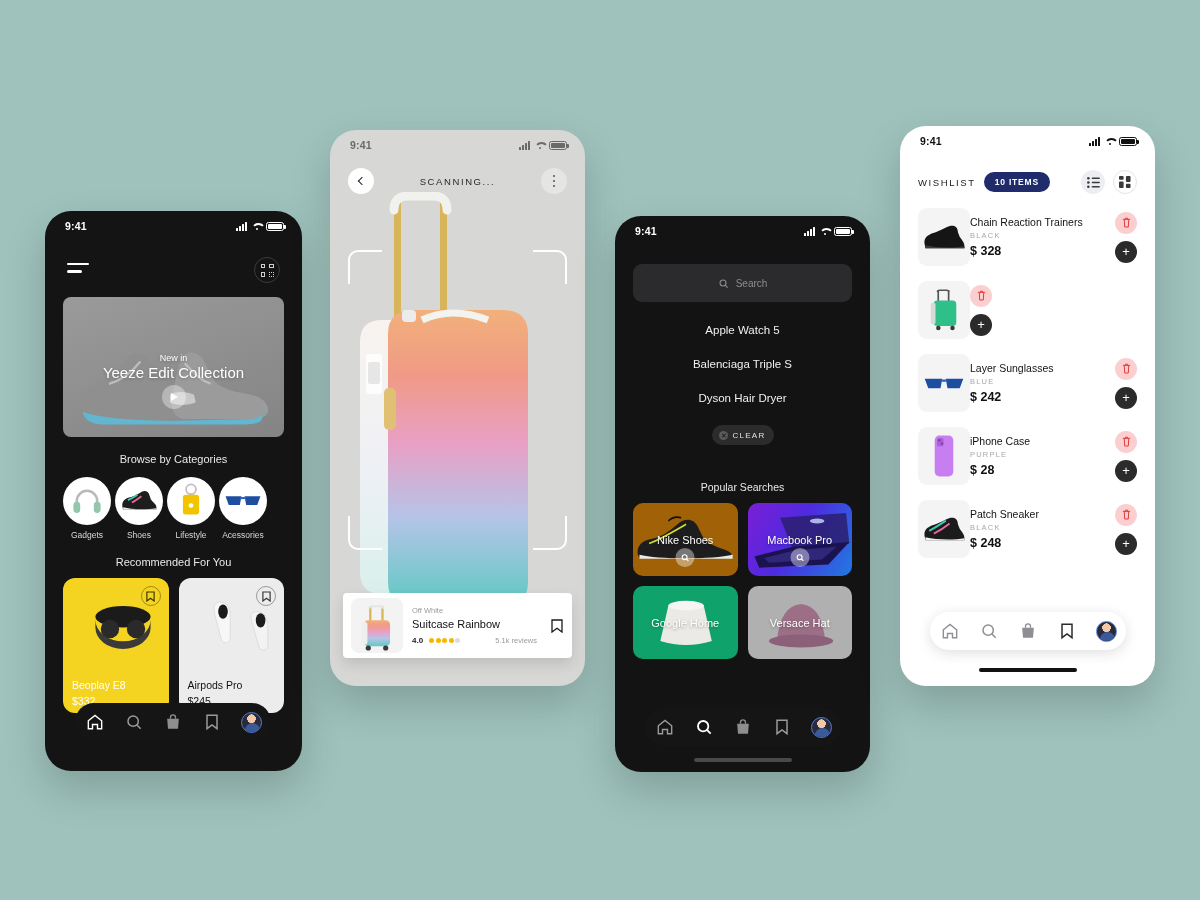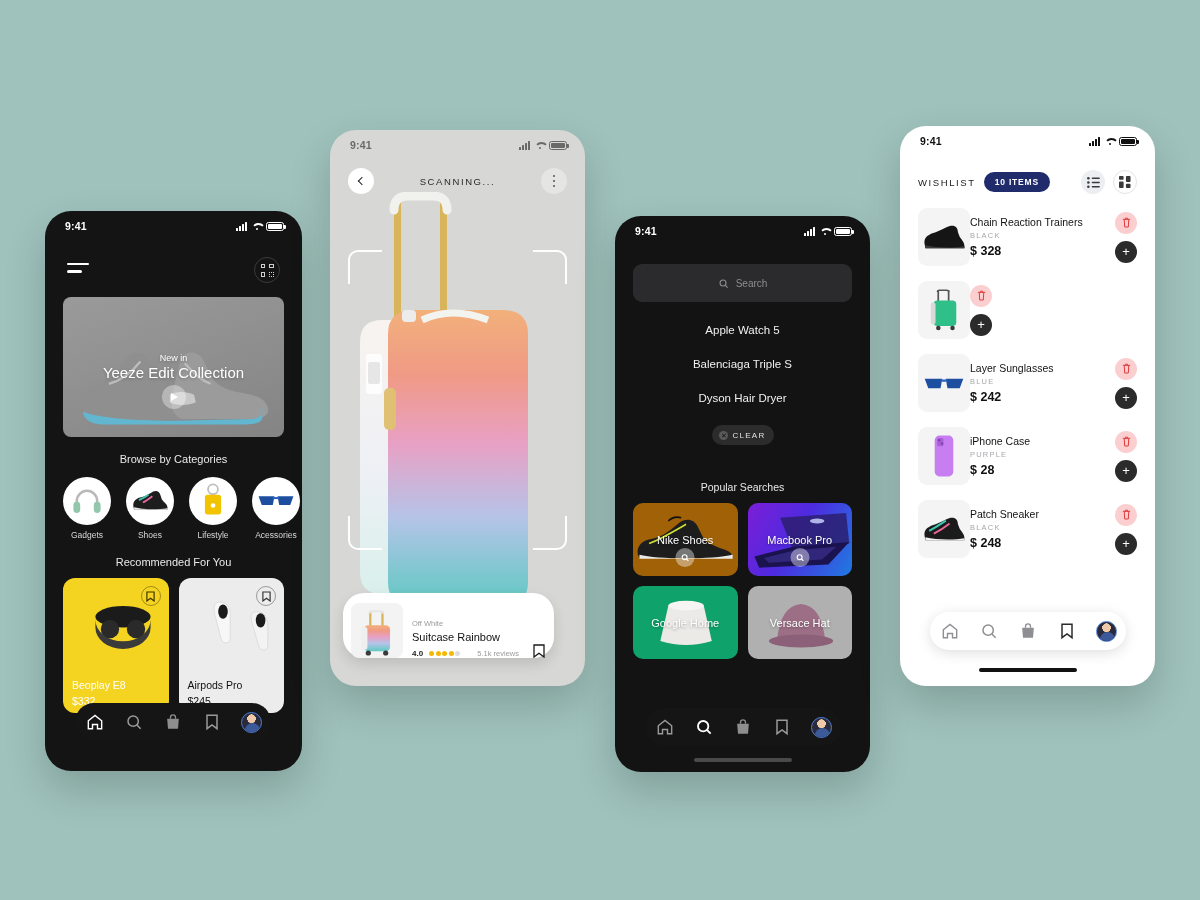--- a/index.html
+++ b/index.html
@@ -84,21 +84,21 @@
               text-shadow: 0 1px 3px rgba(0,0,0,.25); }
   .hero-sub { font-size: 9px; }
   .hero-title { font-size: 15px; }
   .play { position:absolute; left:50%; top:63%; transform:translateX(-50%);
           width:24px; height:24px; border-radius:50%; background:rgba(255,255,255,.35);
           display:flex; align-items:center; justify-content:center; }
   .play::after { content:""; border-left: 7px solid #fff; border-top:4.5px solid transparent;
                  border-bottom:4.5px solid transparent; margin-left:2px; }
 
   .sect-title { text-align:center; color:#e9e9e9; font-size:11px; margin-top:16px; }
-  .cats { display:flex; gap:15px; padding: 12px 0 0 18px; }
+  .cats { display:flex; gap:4px; padding: 12px 0 0 18px; }
   .cat { width: 48px; flex: 0 0 48px; text-align:center; }
   .cat-circle { width:48px; height:48px; border-radius:50%; background:#fff;
                 display:flex; align-items:center; justify-content:center; overflow:hidden;}
   .cat-lbl { color:#d8d8d8; font-size: 8.5px; margin-top:5px; white-space:nowrap; }
 
   .recs { display:flex; gap: 10px; padding: 10px 18px 0 18px; }
   .rec { flex:1; height: 135px; border-radius: 12px; position:relative; overflow:hidden; }
   .rec.yellow { background:#f5d421; }
   .rec.white  { background:#ececec; }
   .bm-btn { position:absolute; right:8px; top:8px; width:20px; height:20px;
@@ -127,22 +127,22 @@
   .dots3 { display:flex; flex-direction:column; gap:2.5px; }
   .dots3 i { width:2.5px; height:2.5px; background:#555; border-radius:50%; }
   .scan-label { font-size: 9.5px; letter-spacing: 1.6px; color:#2a2a2a; }
   .scan-frame { position:absolute; left:18px; top:120px; width:219px; height:300px; }
   .corner { position:absolute; width:34px; height:34px; border:2.5px solid #fff; }
   .corner.tl{left:0;top:0;border-right:0;border-bottom:0;border-radius:10px 0 0 0;}
   .corner.tr{right:0;top:0;border-left:0;border-bottom:0;border-radius:0 10px 0 0;}
   .corner.bl{left:0;bottom:0;border-right:0;border-top:0;border-radius:0 0 0 10px;}
   .corner.br{right:0;bottom:0;border-left:0;border-top:0;border-radius:0 0 10px 0;}
   .case-wrap { position:absolute; left:0; top:62px; width:255px; height:470px; }
-  .prod-card { position:absolute; left:13px; bottom:28px; width:211px; height:65px;
-               background:#fff; border-radius:21px; display:flex; align-items:flex-end;
+  .prod-card { position:absolute; left:13px; bottom:28px; width:229px; height:65px;
+               background:#fff; border-radius:4px; display:flex; align-items:center;
                padding: 0 8px; gap: 9px; box-shadow: 0 6px 14px rgba(0,0,0,.12); }
   .prod-thumb { width: 52px; height: 55px; border-radius:8px; background:#f3f3f3;
                 display:flex; align-items:flex-end; justify-content:center; overflow:hidden;}
   .prod-info { flex:1; }
   .prod-brand { font-size: 7.5px; color:#9b9b9b; }
   .prod-title { font-size: 11px; color:#121212; margin-top:3px; }
   .prod-meta { display:flex; align-items:center; gap:6px; margin-top:6px; }
   .rate-val { font-size: 8px; color:#222; font-weight:bold; }
   .stars { display:flex; gap:1.5px; }
   .stars i { width:5px; height:5px; border-radius:50%; background:#f5b800; display:block; }

